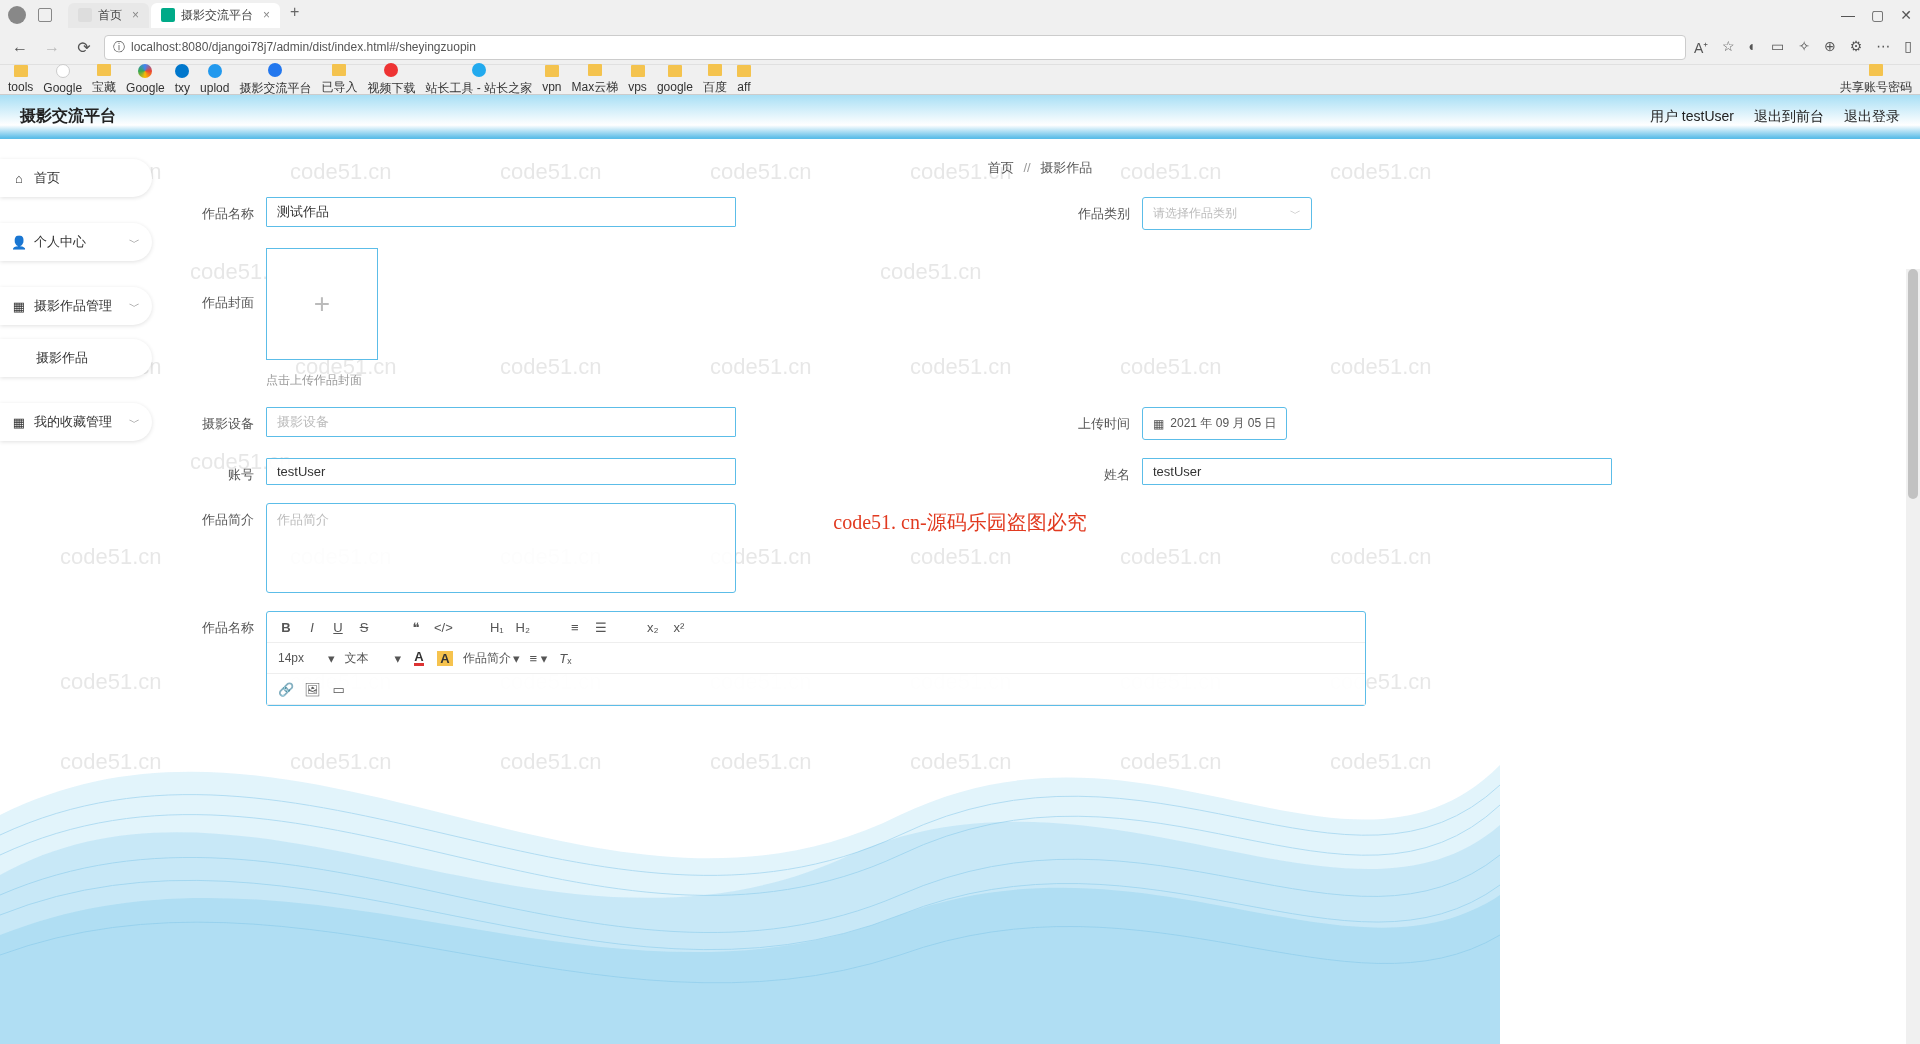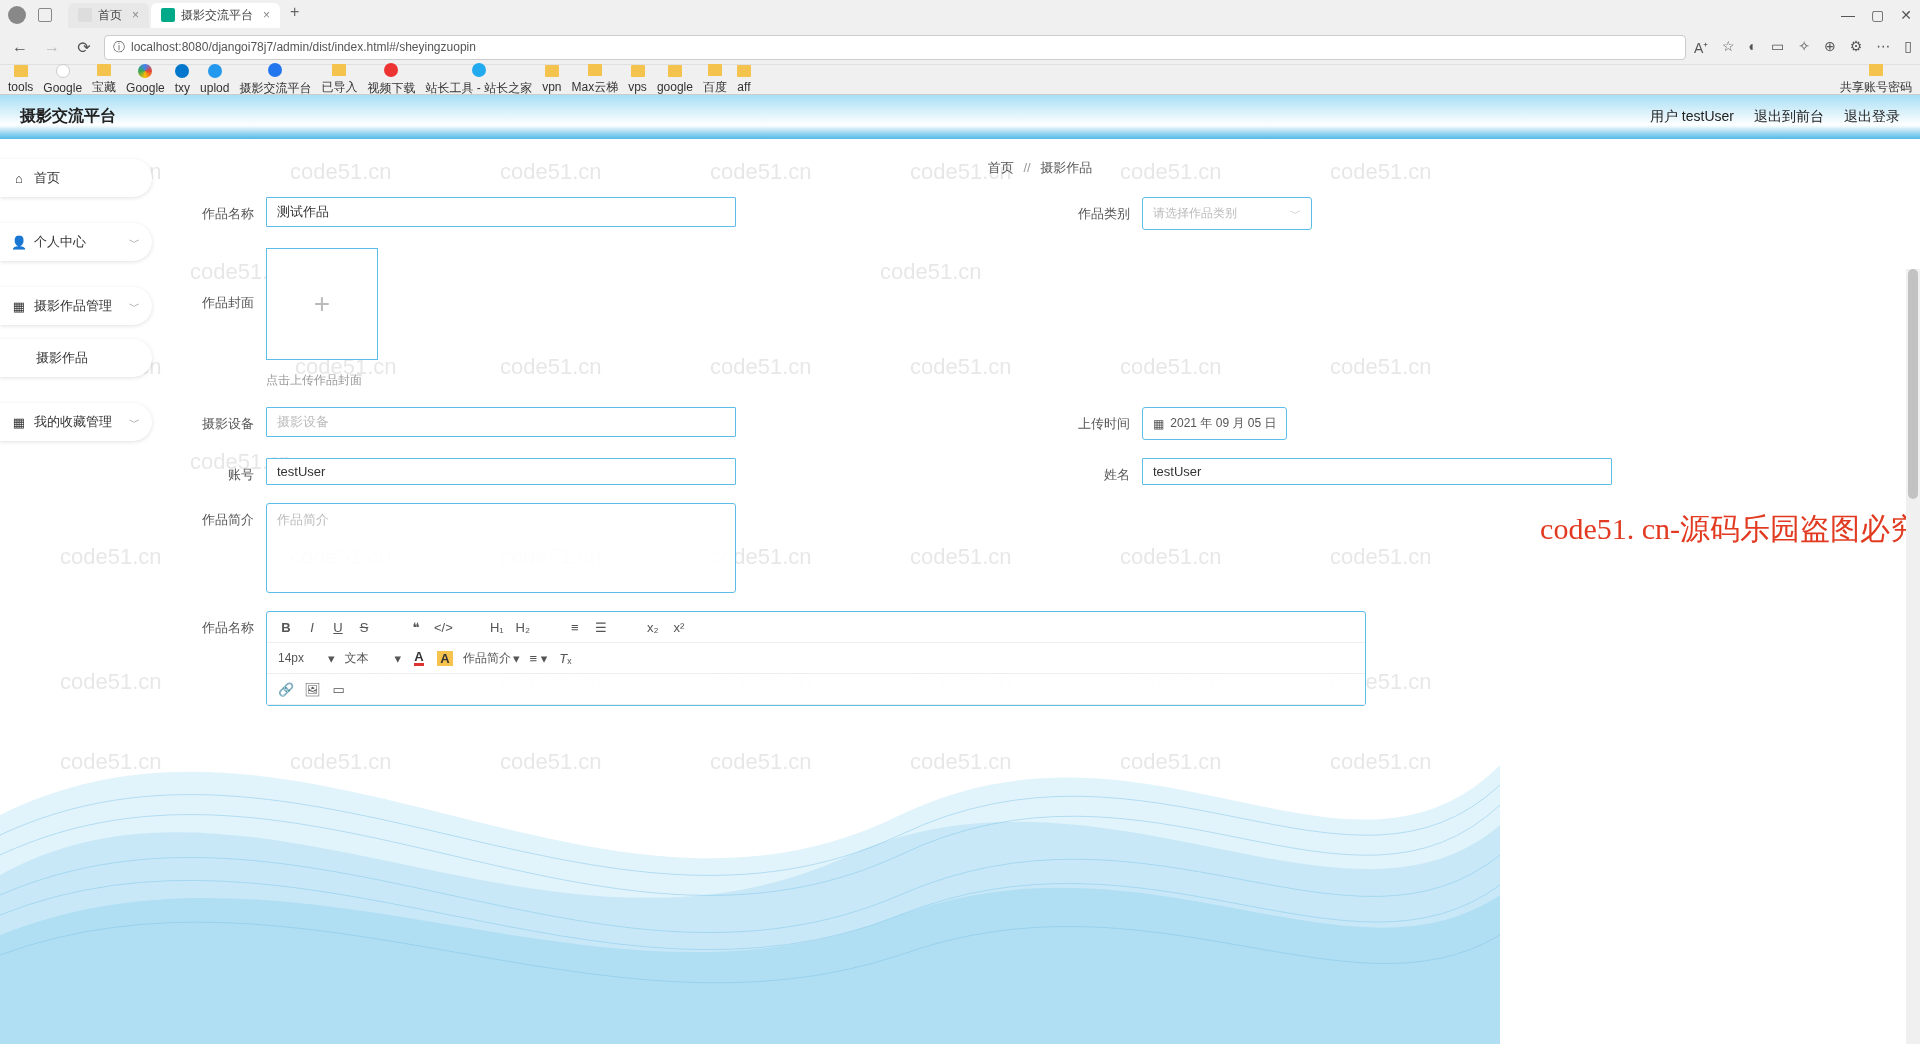--- a/index.html
+++ b/index.html
@@ -35,21 +35,21 @@
 .app { display: flex; flex-direction: column; height: calc(1044px - 94px); position: relative; }
 .app-header { height: 44px; background: linear-gradient(to bottom, #a8dff5 0%, #fff 70%, #5cbde8 100%); display: flex; align-items: center; padding: 0 20px; font-size: 16px; font-weight: bold; color: #222; border-bottom:1px solid #5cbde8;}
 .app-header .spacer { flex: 1; }
 .app-header .link { font-weight: normal; font-size: 14px; margin-left: 20px; cursor:pointer;}
 
 .app-body { flex: 1; display: flex; position: relative; overflow: hidden; background:#fff;}
 
 
 .watermark-layer { position: absolute; inset: 0; pointer-events: none; overflow:hidden;}
 .wm { position: absolute; color: rgba(120,120,120,0.18); font-size: 22px; font-weight: normal; white-space:nowrap;}
-.big-wm { position: absolute; top: 370px; left: 0; right:0; text-align:right; color: #e13a20; font-size: 30px; font-weight: normal; font-family: "SimSun", serif; pointer-events:none;}
+.big-wm { position: absolute; top: 370px; left: 0; right:0; text-align:center; color: #e13a20; font-size: 20px; font-weight: normal; font-family: "SimSun", serif; pointer-events:none;}
 .wave-bg { position:absolute; bottom:0; left:0; right:0; height:430px; pointer-events:none; opacity:0.65;}
 
 
 .sidebar { width: 160px; padding: 20px 8px 0 0; position:relative; z-index:2;}
 .side-item { display: flex; align-items: center; background: #fff; border-radius: 0 20px 20px 0; box-shadow: 0 1px 4px rgba(0,0,0,0.12); padding: 10px 12px; margin-bottom: 26px; font-size: 13px; color: #333; cursor:pointer;}
 .side-item .ico { width: 14px; height: 14px; margin-right: 8px; display:inline-flex; align-items:center; justify-content:center;}
 .side-item .chev { margin-left: auto; color: #888; font-size:11px;}
 .side-sub { background: #fff; border-radius: 0 20px 20px 0; box-shadow: 0 1px 4px rgba(0,0,0,0.12); padding: 10px 12px 10px 36px; margin-bottom: 26px; margin-top:-12px; font-size: 13px; color: #333; cursor:pointer;}
 
 

